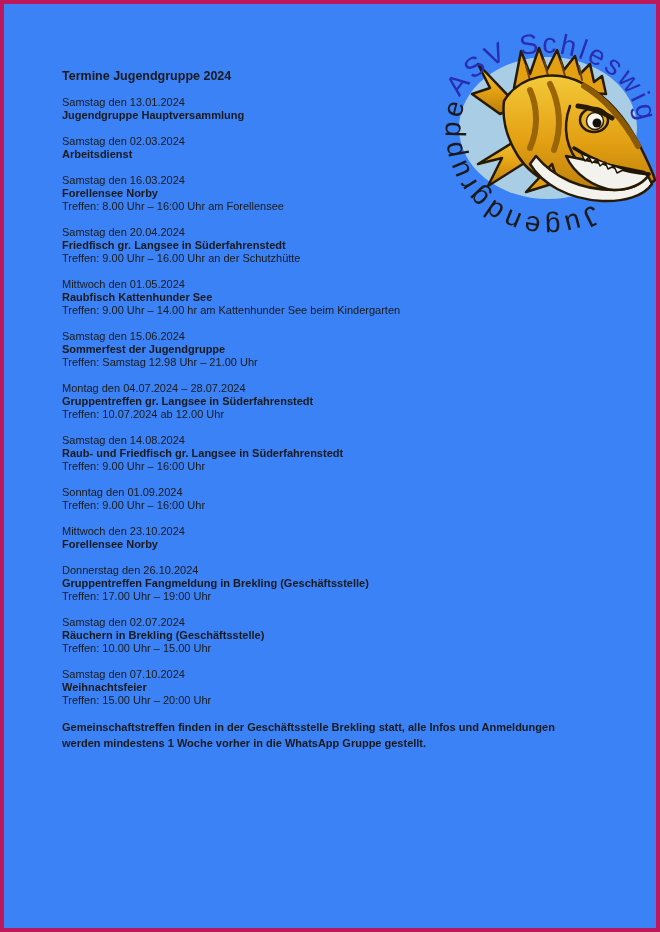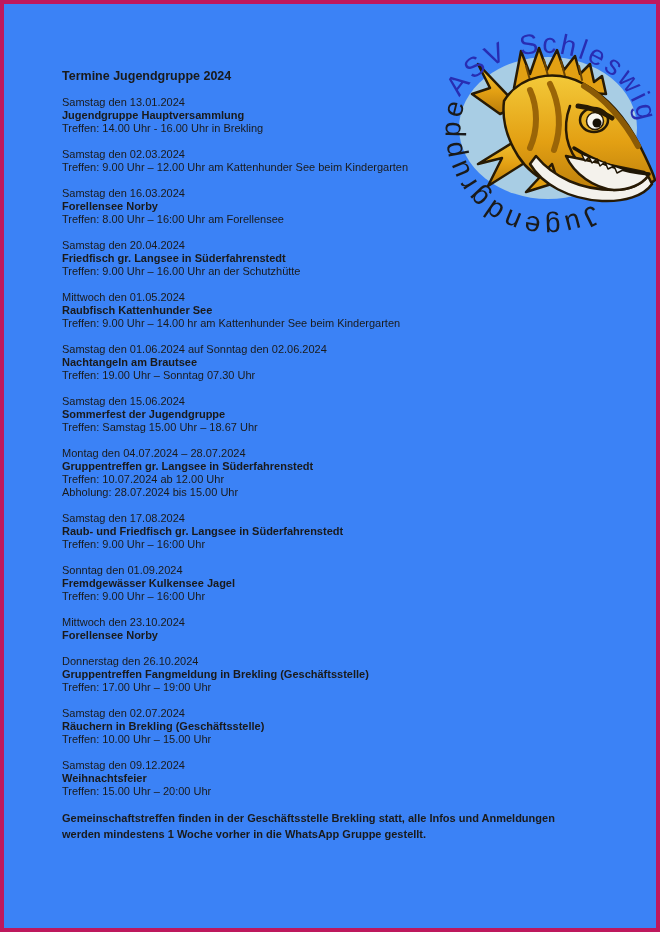--- a/index.html
+++ b/index.html
@@ -54,30 +54,25 @@
 
 <div class="page">
 
   <div class="doc">
     <h1 class="doc-title">Termine Jugendgruppe 2024</h1>
 
     <div id="event-list">
   <div class="event">
     <div class="ev-line ev-date">Samstag den 13.01.2024</div>
     <div class="ev-line ev-name">Jugendgruppe Hauptversammlung</div>
-    <div class="ev-details">
-            <div class="ev-line">Treffen: 14.00 Uhr - 16.00 Uhr in Brekling</div>
-          </div>
   </div>
 
   <div class="event">
     <div class="ev-line ev-date">Samstag den 02.03.2024</div>
-    <div class="ev-details">
-            <div class="ev-line">Treffen: 9.00 Uhr – 12.00 Uhr am Kattenhunder See beim Kindergarten</div>
-          </div>
+    <div class="ev-line ev-name">Arbeitsdienst</div>
   </div>
 
   <div class="event">
     <div class="ev-line ev-date">Samstag den 16.03.2024</div>
     <div class="ev-line ev-name">Forellensee Norby</div>
     <div class="ev-details">
             <div class="ev-line">Treffen: 8.00 Uhr – 16:00 Uhr am Forellensee</div>
           </div>
   </div>
 
@@ -90,56 +85,47 @@
   </div>
 
   <div class="event">
     <div class="ev-line ev-date">Mittwoch den 01.05.2024</div>
     <div class="ev-line ev-name">Raubfisch Kattenhunder See</div>
     <div class="ev-details">
             <div class="ev-line">Treffen: 9.00 Uhr – 14.00 hr am Kattenhunder See beim Kindergarten</div>
           </div>
   </div>
 
-  <div class="event">
-    <div class="ev-line ev-date">Samstag den 01.06.2024 auf Sonntag den 02.06.2024</div>
-    <div class="ev-line ev-name">Nachtangeln am Brautsee</div>
-    <div class="ev-details">
-            <div class="ev-line">Treffen: 19.00 Uhr – Sonntag 07.30 Uhr</div>
-          </div>
-  </div>
 
   <div class="event">
     <div class="ev-line ev-date">Samstag den 15.06.2024</div>
     <div class="ev-line ev-name">Sommerfest der Jugendgruppe</div>
     <div class="ev-details">
-            <div class="ev-line">Treffen: Samstag 15.00 Uhr – 18.67 Uhr</div>
+            <div class="ev-line">Treffen: Samstag 12.98 Uhr – 21.00 Uhr</div>
           </div>
   </div>
 
   <div class="event">
     <div class="ev-line ev-date">Montag den 04.07.2024 – 28.07.2024</div>
     <div class="ev-line ev-name">Gruppentreffen gr. Langsee in Süderfahrenstedt</div>
     <div class="ev-details">
             <div class="ev-line">Treffen: 10.07.2024 ab 12.00 Uhr</div>
-            <div class="ev-line">Abholung: 28.07.2024 bis 15.00 Uhr</div>
-          </div>
-  </div>
-
-  <div class="event">
-    <div class="ev-line ev-date">Samstag den 17.08.2024</div>
+          </div>
+  </div>
+
+  <div class="event">
+    <div class="ev-line ev-date">Samstag den 14.08.2024</div>
     <div class="ev-line ev-name">Raub- und Friedfisch gr. Langsee in Süderfahrenstedt</div>
     <div class="ev-details">
             <div class="ev-line">Treffen: 9.00 Uhr – 16:00 Uhr</div>
           </div>
   </div>
 
   <div class="event">
     <div class="ev-line ev-date">Sonntag den 01.09.2024</div>
-    <div class="ev-line ev-name">Fremdgewässer Kulkensee Jagel</div>
     <div class="ev-details">
             <div class="ev-line">Treffen: 9.00 Uhr – 16:00 Uhr</div>
           </div>
   </div>
 
   <div class="event">
     <div class="ev-line ev-date">Mittwoch den 23.10.2024</div>
     <div class="ev-line ev-name">Forellensee Norby</div>
   </div>
 
@@ -153,21 +139,21 @@
 
   <div class="event">
     <div class="ev-line ev-date">Samstag den 02.07.2024</div>
     <div class="ev-line ev-name">Räuchern in Brekling (Geschäftsstelle)</div>
     <div class="ev-details">
             <div class="ev-line">Treffen: 10.00 Uhr – 15.00 Uhr</div>
           </div>
   </div>
 
   <div class="event">
-    <div class="ev-line ev-date">Samstag den 09.12.2024</div>
+    <div class="ev-line ev-date">Samstag den 07.10.2024</div>
     <div class="ev-line ev-name">Weihnachtsfeier</div>
     <div class="ev-details">
             <div class="ev-line">Treffen: 15.00 Uhr – 20:00 Uhr</div>
           </div>
   </div>
 </div>
 
     <div class="footer-note">
       <div class="footer-line">Gemeinschaftstreffen finden in der Geschäftsstelle Brekling statt, alle Infos und Anmeldungen</div>
       <div class="footer-line">werden mindestens 1 Woche vorher in die WhatsApp Gruppe gestellt.</div>

